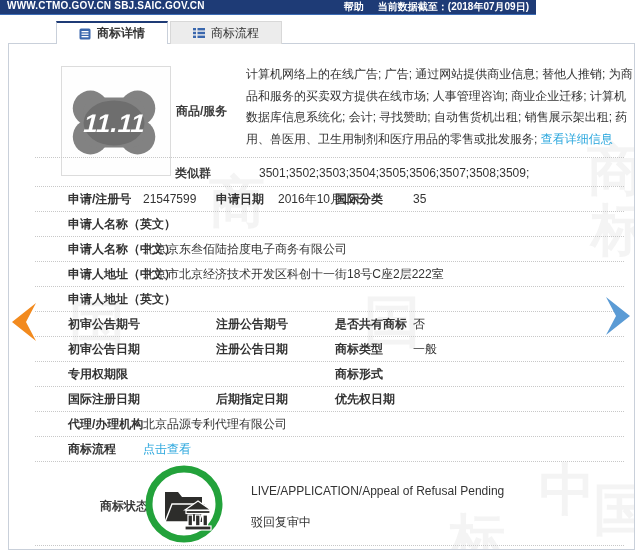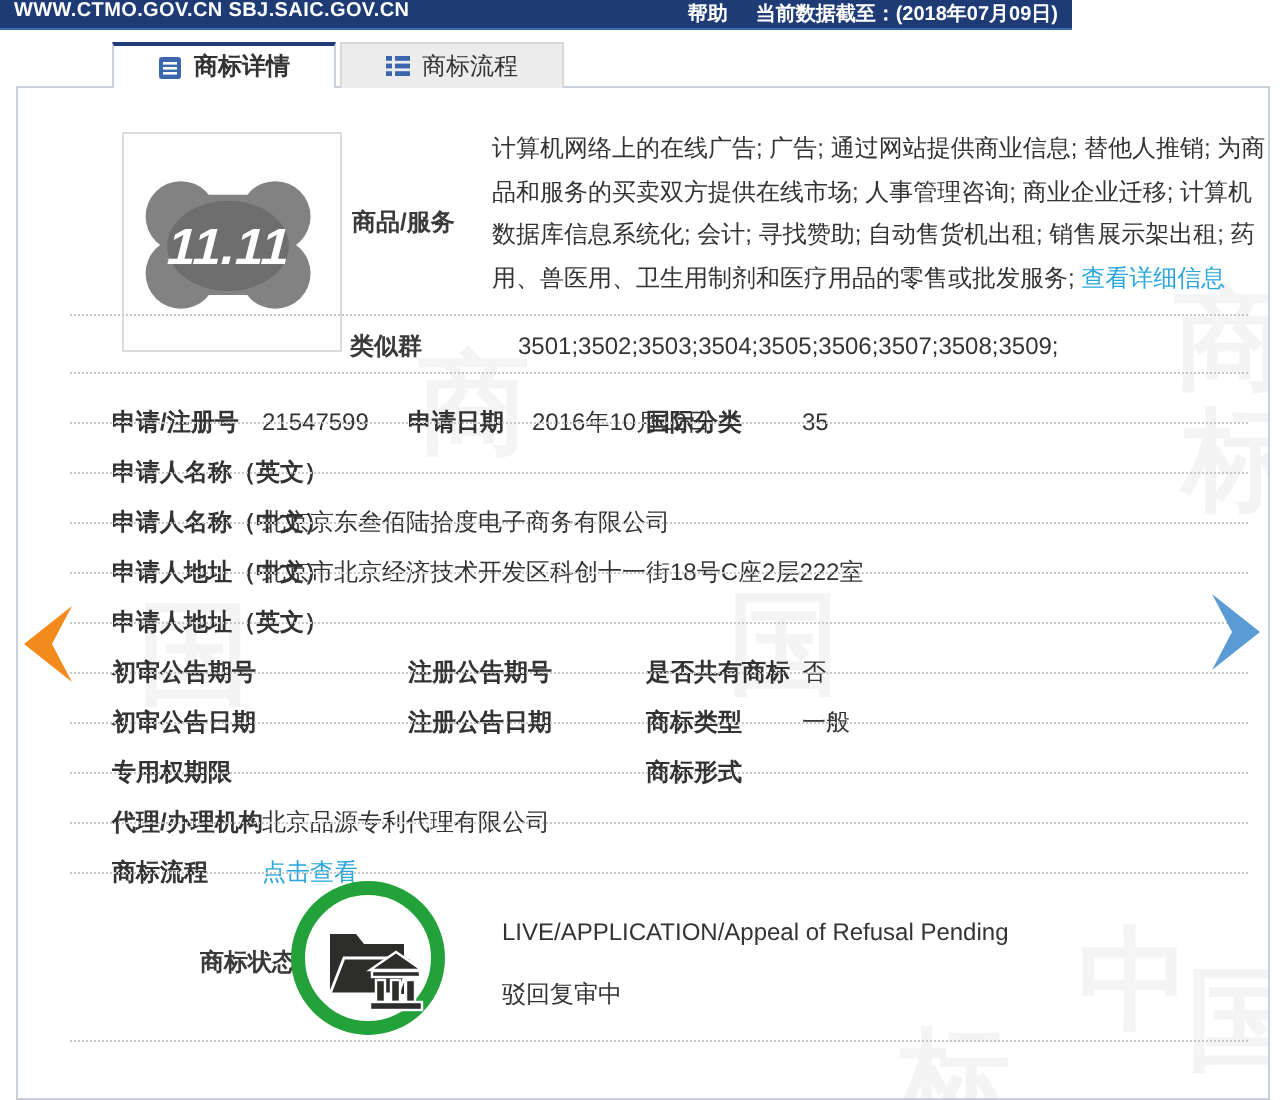--- a/index.html
+++ b/index.html
@@ -45,22 +45,22 @@
   .goods-text a { color:#29a6dd; text-decoration:none; cursor:pointer; }
   .sep { position:absolute; left:26px; right:10px; border-top:1px dotted #c8c8c8; }
   .similar-label { position:absolute; left:166px; top:121px; font-size:12px; font-weight:bold; color:#3a3a3a; }
   .similar-value { position:absolute; left:250px; top:122px; font-size:12px; color:#333; }
 
   
   .rows { position:relative; }
   .frow { position:relative; height:25px; }
   .frow::after { content:""; position:absolute; left:26px; right:10px; bottom:0;
     border-top:1px dotted #c8c8c8; }
-  .frow span, .frow a { position:absolute; top:12px; line-height:25px; font-size:12px;
-    white-space:nowrap; color:#333; }
+  .frow span, .frow a { position:absolute; top:0; line-height:25px; font-size:12px;
+    white-space:nowrap; color:#333;margin-left:12px; }
   .flabel { font-weight:bold; color:#3a3a3a; }
   .fl1 { left:47px; } .fv1 { left:122px; }
   .fl2 { left:195px; } .fv2 { left:257px; }
   .fl3 { left:314px; } .fv3 { left:392px; }
   .frow a { color:#29a6dd; cursor:pointer; text-decoration:none; }
 
   
   .status-row { position:relative; height:84px; }
   .status-row::after { content:""; position:absolute; left:26px; right:10px; bottom:0;
     border-top:1px dotted #c8c8c8; }
@@ -189,20 +189,25 @@
           <span class="flabel fl3">商标类型</span>
           <span class="fv3">一般</span>
         </div>
 
         <div class="frow">
           <span class="flabel fl1">专用权期限</span>
           <span class="flabel fl3">商标形式</span>
           <span class="fv3"></span>
         </div>
 
+        <div class="frow">
+          <span class="flabel fl1">国际注册日期</span>
+          <span class="flabel fl2">后期指定日期</span>
+          <span class="flabel fl3">优先权日期</span>
+        </div>
 
         <div class="frow">
           <span class="flabel fl1">代理/办理机构</span>
           <span class="fv1">北京品源专利代理有限公司</span>
         </div>
 
         <div class="frow">
           <span class="flabel fl1">商标流程</span>
           <a class="fv1">点击查看</a>
         </div>

